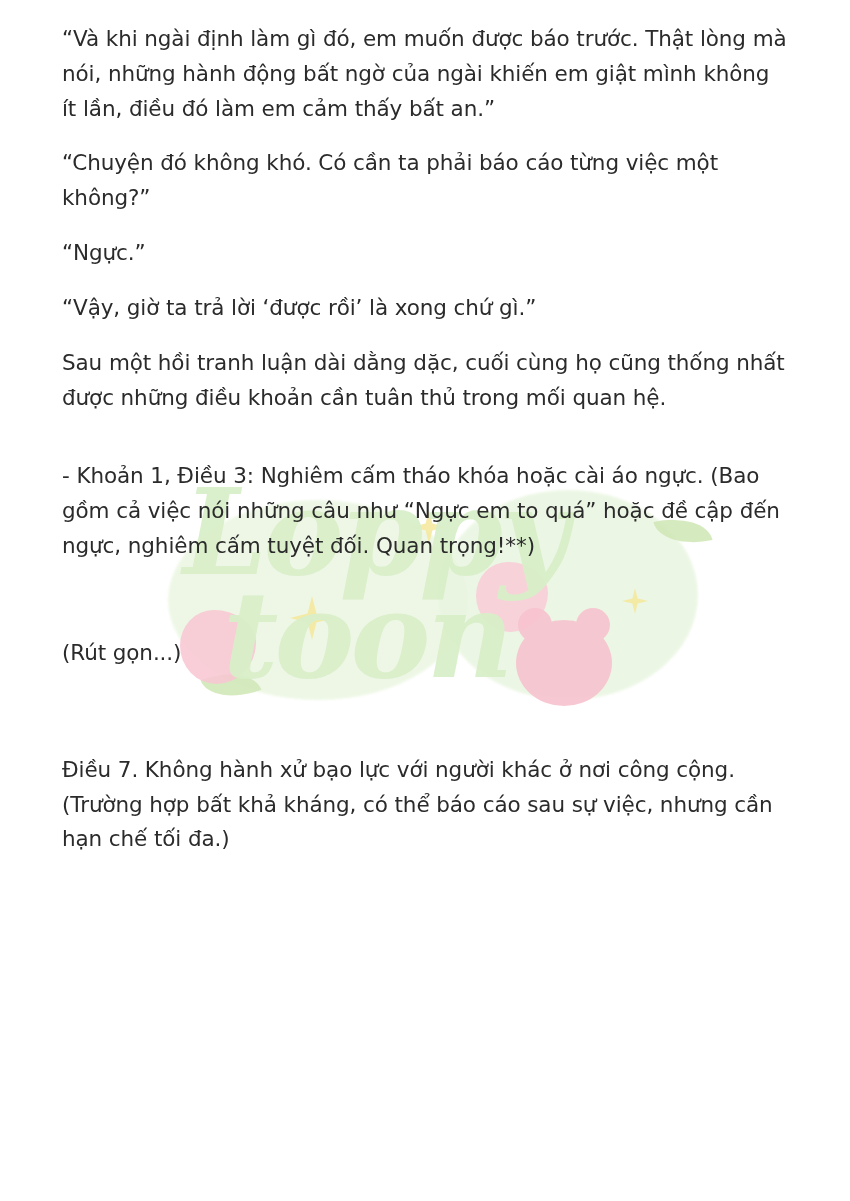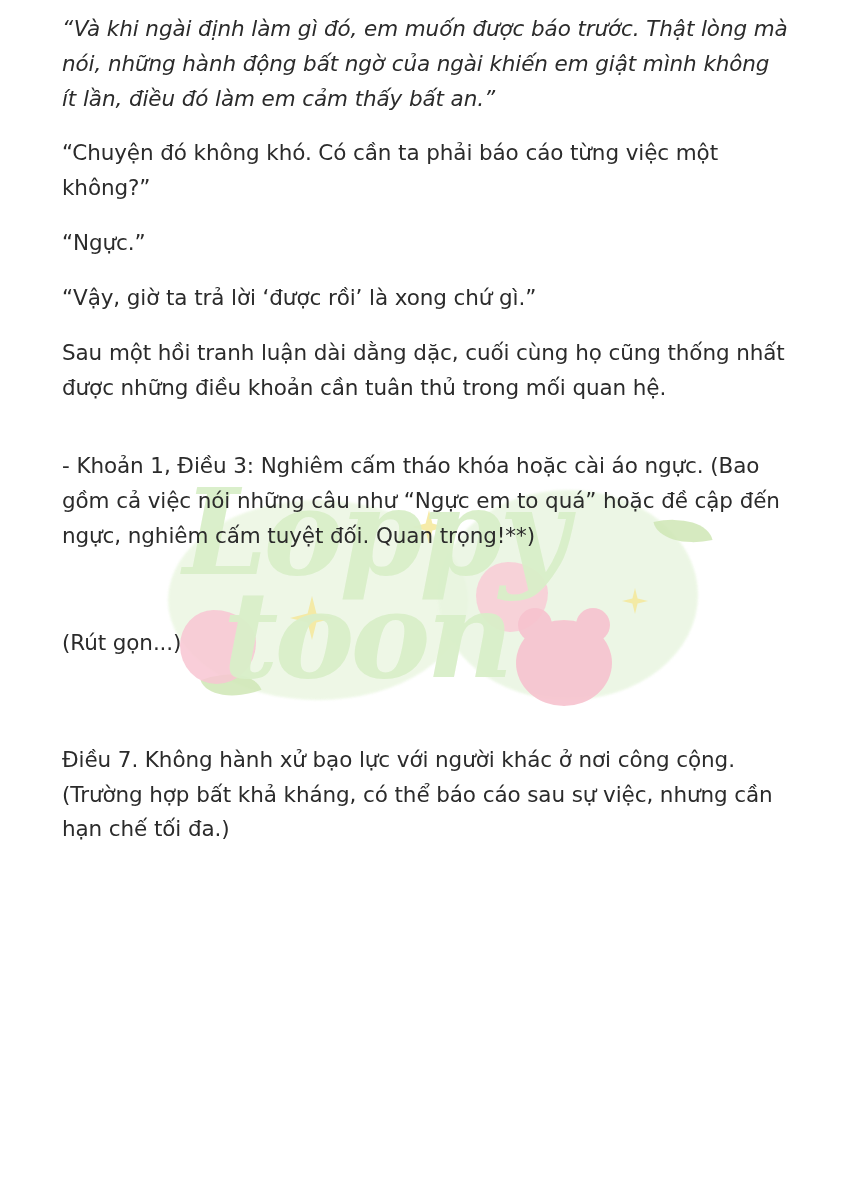--- a/index.html
+++ b/index.html
@@ -107,21 +107,21 @@
     padding: 0 62px;
   }
   p.para {
     margin: 0 0 20px 0;
     font-family: "DejaVu Sans", sans-serif;
     font-size: 21.5px;
     line-height: 1.62;
     color: #2b2b2b;
     letter-spacing: -0.1px;
   }
-  p.para.first { padding-top: 12px; font-style: italic; }
+  p.para.first { padding-top: 22px; }
   .gap-sm { height: 24px; }
   .gap-md { height: 52px; }
   .gap-lg { height: 62px; }
 </style>
 </head>
 <body>
 
 <div class="page">
 
   <div class="watermark">

